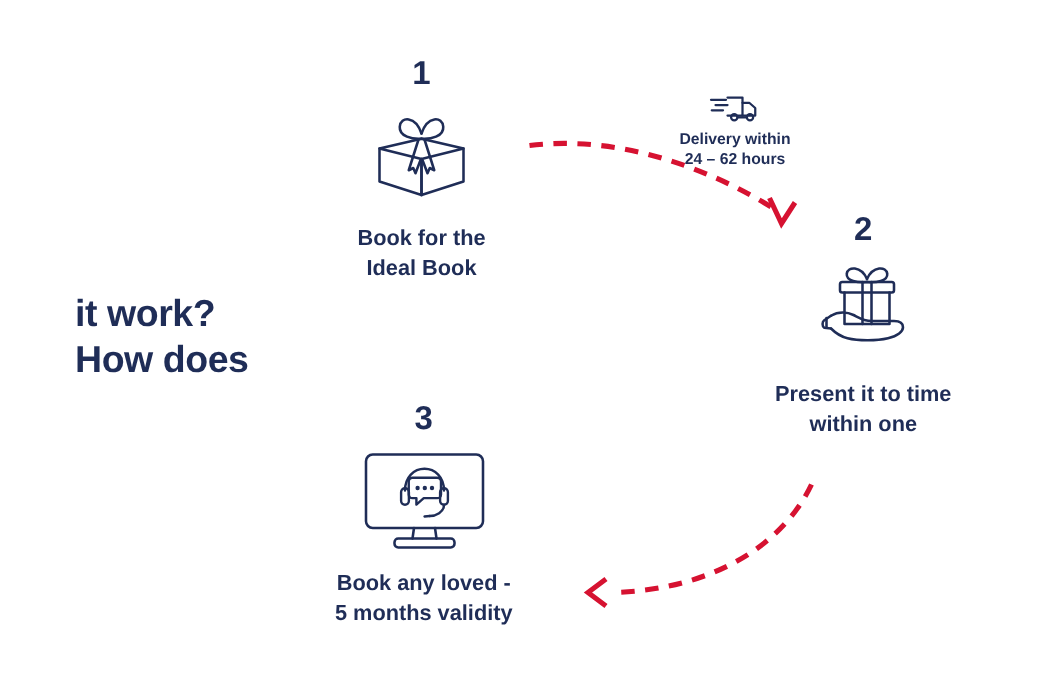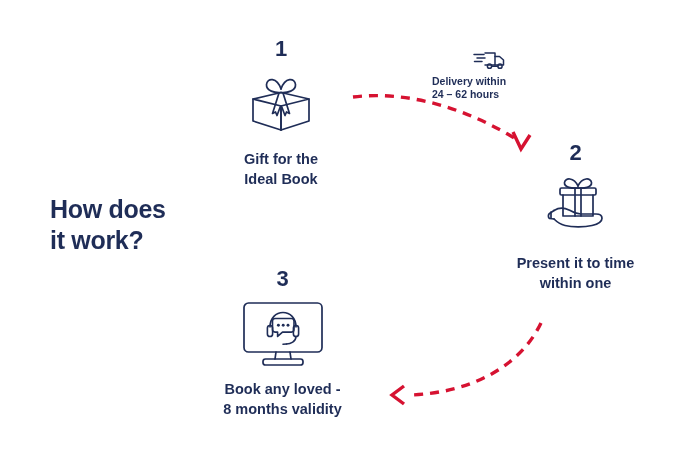--- a/index.html
+++ b/index.html
@@ -62,22 +62,23 @@
   .step-caption span { display: block; white-space: nowrap; }
 
   #step-1 { left: 206px; top: 38px; width: 150px; }
   #step-2 { left: 498px; top: 142px; width: 155px; }
   #step-3 { left: 205px; top: 268px; width: 155px; }
 
   
   .delivery-note {
     position: absolute;
     left: 432px;
-    top: 48px;
+    top: 60px;
     width: 116px;
+    text-align: center;
   }
   .delivery-note .truck { display: block; margin: 0 auto 3px; }
   .delivery-note .note-text {
     font-size: 10.5px;
     font-weight: bold;
     line-height: 1.28;
     color: #1f2d57;
   }
   .delivery-note .note-text span { display: block; white-space: nowrap; }
 
@@ -88,22 +89,22 @@
     width: 700px; height: 457px;
     pointer-events: none;
   }
 </style>
 </head>
 <body>
 
 <div class="canvas">
 
   <div class="headline">
+    <span class="headline-line">it work?</span>
     <span class="headline-line">How does</span>
-    <span class="headline-line">it work?</span>
   </div>
 
   <svg class="arrow-layer" viewBox="0 0 700 457" xmlns="http://www.w3.org/2000/svg">
 
     <g>
       <path d="M353,97 C410,90 470,110 519,141" fill="none" stroke="#d61231" stroke-width="3.4" stroke-linecap="butt" stroke-dasharray="9 7"></path>
       <path d="M513,132 L521,149 L530,135" fill="none" stroke="#d61231" stroke-width="3.4" stroke-linecap="butt" stroke-linejoin="miter"></path>
     </g>
 
     <g>
@@ -148,21 +149,21 @@
 
         <path d="M67,31 V53 L39,62"></path>
 
         <path d="M37,25 L30.5,45.5 L33.5,44 L35,47.5 L38.3,38.8"></path>
         <path d="M41,25 L47.5,45.5 L44.5,44 L43,47.5 L39.7,38.8"></path>
 
         <path d="M39,38 V62"></path>
       </g>
     </svg>
     <div class="step-caption">
-      <span>Gift for the</span>
+      <span>Book for the</span>
       <span>Ideal Book</span>
     </div>
   </div>
 
   <div class="step" id="step-2">
     <div class="step-number">2</div>
     <svg class="step-icon" width="88" height="70" viewBox="0 0 88 70" xmlns="http://www.w3.org/2000/svg">
       <g fill="none" stroke="#1f2d57" stroke-width="1.7" stroke-linejoin="round" stroke-linecap="round">
 
         <path d="M46,14 C42,5 33,5.5 32.5,10.5 C32,15.5 40,16.5 46,16"></path>
@@ -214,17 +215,17 @@
 
         <g fill="#1f2d57" stroke="none">
           <circle cx="42.4" cy="27.3" r="1.45"></circle>
           <circle cx="47.2" cy="27.3" r="1.45"></circle>
           <circle cx="52" cy="27.3" r="1.45"></circle>
         </g>
       </g>
     </svg>
     <div class="step-caption">
       <span>Book any loved -</span>
-      <span>8 months validity</span>
+      <span>5 months validity</span>
     </div>
   </div>
 
 </div>
 
 </body></html>

